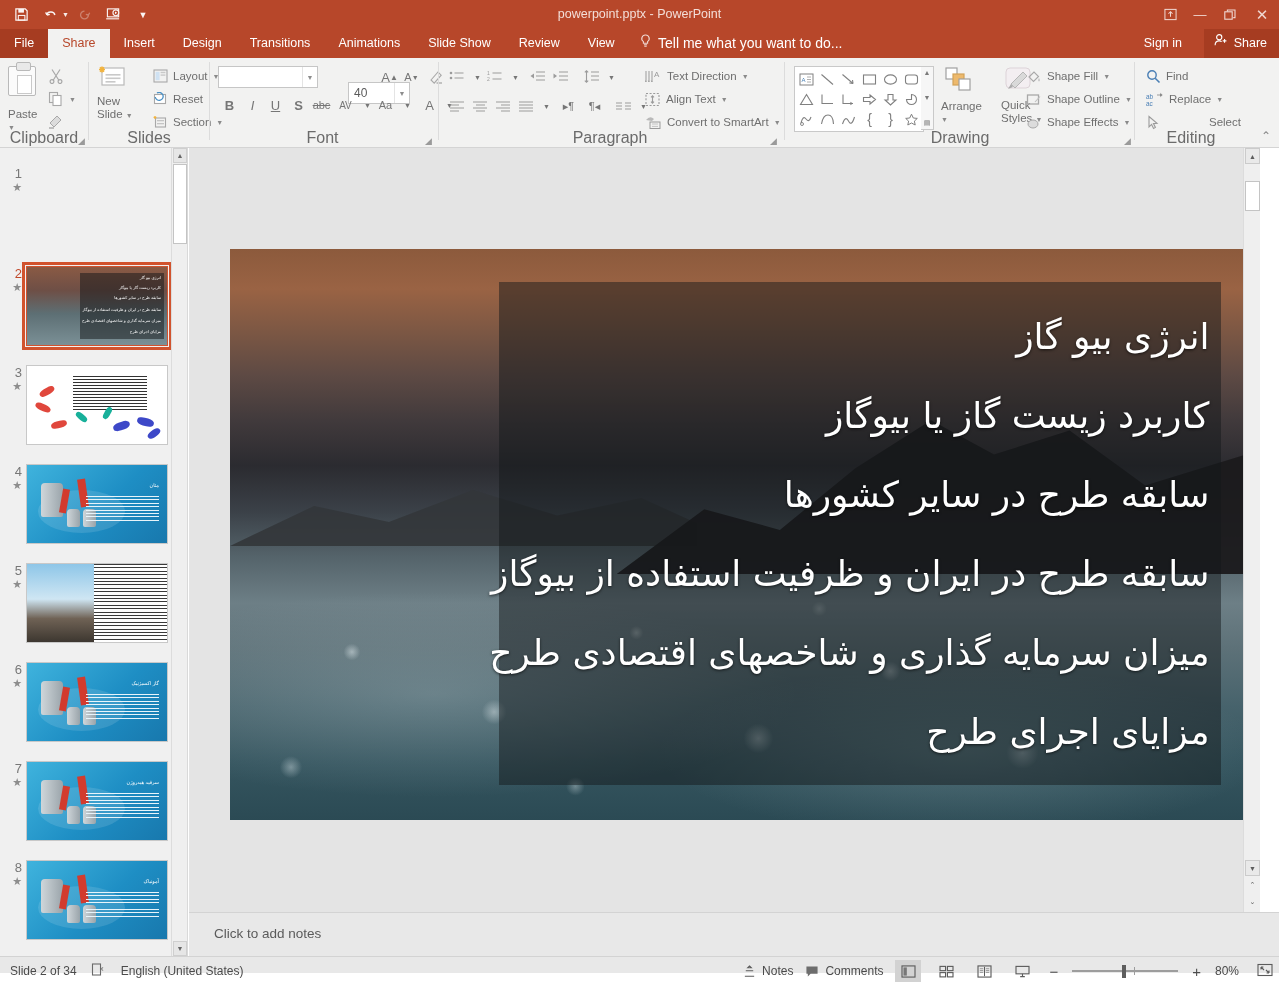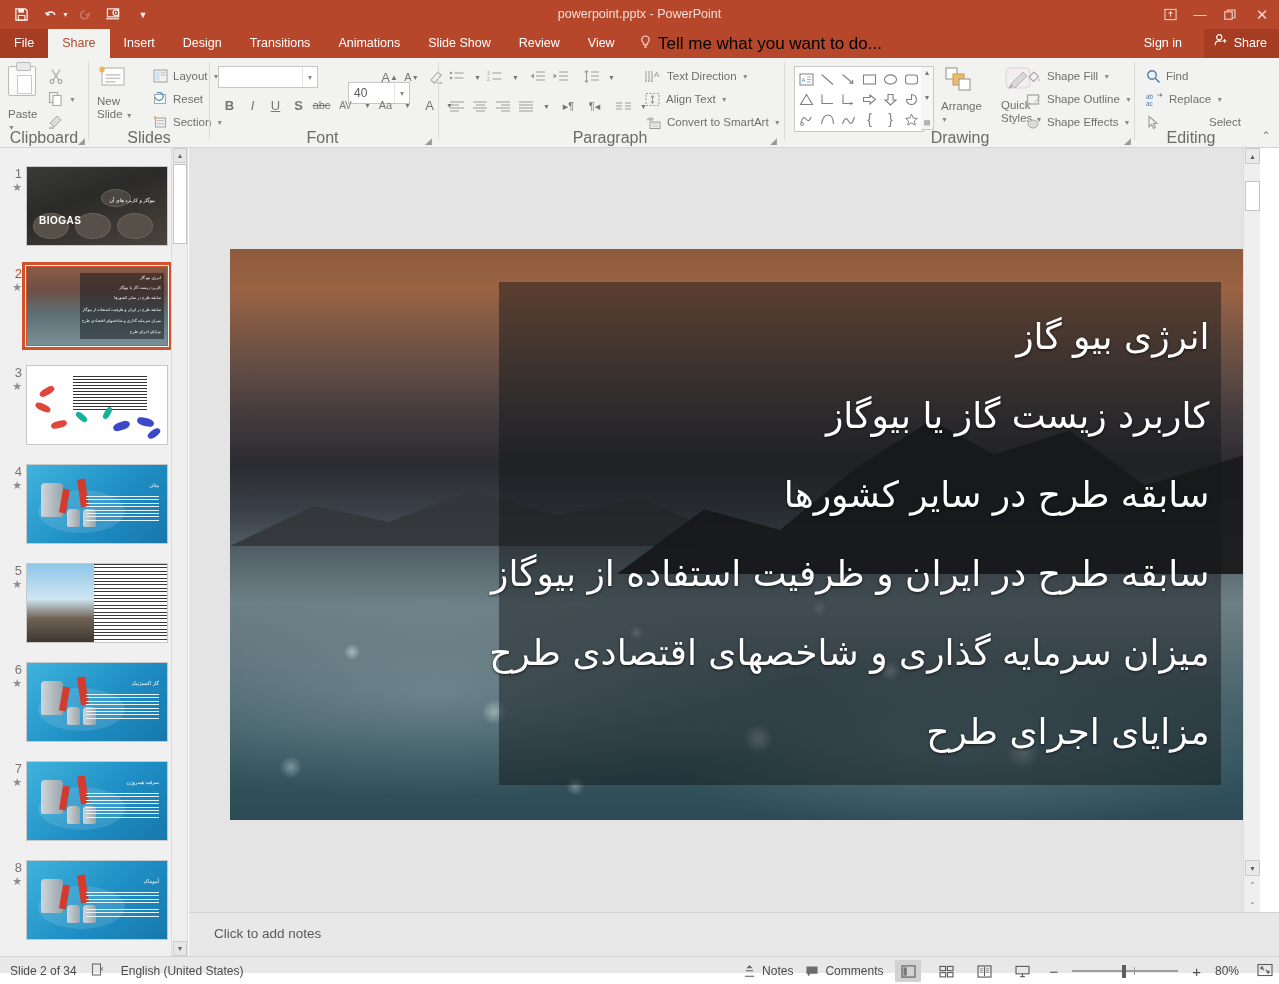--- a/index.html
+++ b/index.html
@@ -40,21 +40,21 @@
     background: #b7472a;
   }
   .tabs { position: absolute; left: 0; top: 0; display: flex; height: 29px; align-items: stretch; }
   .tab {
     padding: 0 14px; height: 29px; line-height: 29px; font-size: 12.5px; color: #fff;
   }
   .tab.file { background: #a63c21; }
   .tab.active { background: #f2f2f1; color: #b7472a; }
   .tellme {
     position: absolute; left: 640px; top: 0; height: 29px; line-height: 29px;
-    font-size: 17px; color: #000000; white-space: nowrap;
+    font-size: 14px; color: #ffffff; white-space: nowrap;
   }
   .bulb { display: inline-block; margin-right: 7px; font-size: 12px; }
   .signin {
     position: absolute; right: 97px; top: 0; height: 29px; line-height: 29px;
     font-size: 12.5px; color: #fff;
   }
   .share {
     position: absolute; right: 0; top: 0; height: 29px; line-height: 29px;
     padding: 0 12px 0 10px; font-size: 12.5px; color: #fff; background: #a63c21;
     display: flex; align-items: center; gap: 6px;
@@ -767,28 +767,20 @@
       <div class="glabel">Editing</div>
     </div>
     <div style="position:absolute; right:8px; bottom:4px; font-size:12px; color:#8a8a8a;">⌃</div>
   </div>
 
   <div class="slidepane">
 
     <div class="thumbrow" style="top:18px; height:85px;">
       <div class="thumbnum">1</div>
       <div class="thumbstar">★</div>
-      <div class="thumb t1">
-        <div class="drum" style="left:6px; top:46px; width:36px; height:26px;"></div>
-        <div class="drum" style="left:48px; top:46px; width:36px; height:26px;"></div>
-        <div class="drum" style="left:90px; top:46px; width:36px; height:26px;"></div>
-        <div class="drum" style="left:74px; top:22px; width:30px; height:18px; background:#4a4640;"></div>
-        <div class="lbl">بیوگاز و کاربرد های آن</div>
-        <div class="big">BIOGAS</div>
-      </div>
     </div>
 
     <div class="thumbrow" style="top:118px; height:85px;">
       <div class="thumbnum sel">2</div>
       <div class="thumbstar">★</div>
       <div class="thumb t2 selected">
         <div class="ov"></div>
         <div class="txt" style="top:8px;">انرژی بیو گاز</div>
         <div class="txt" style="top:18px;">کاربرد زیست گاز یا بیوگاز</div>
         <div class="txt" style="top:28px;">سابقه طرح در سایر کشورها</div>

